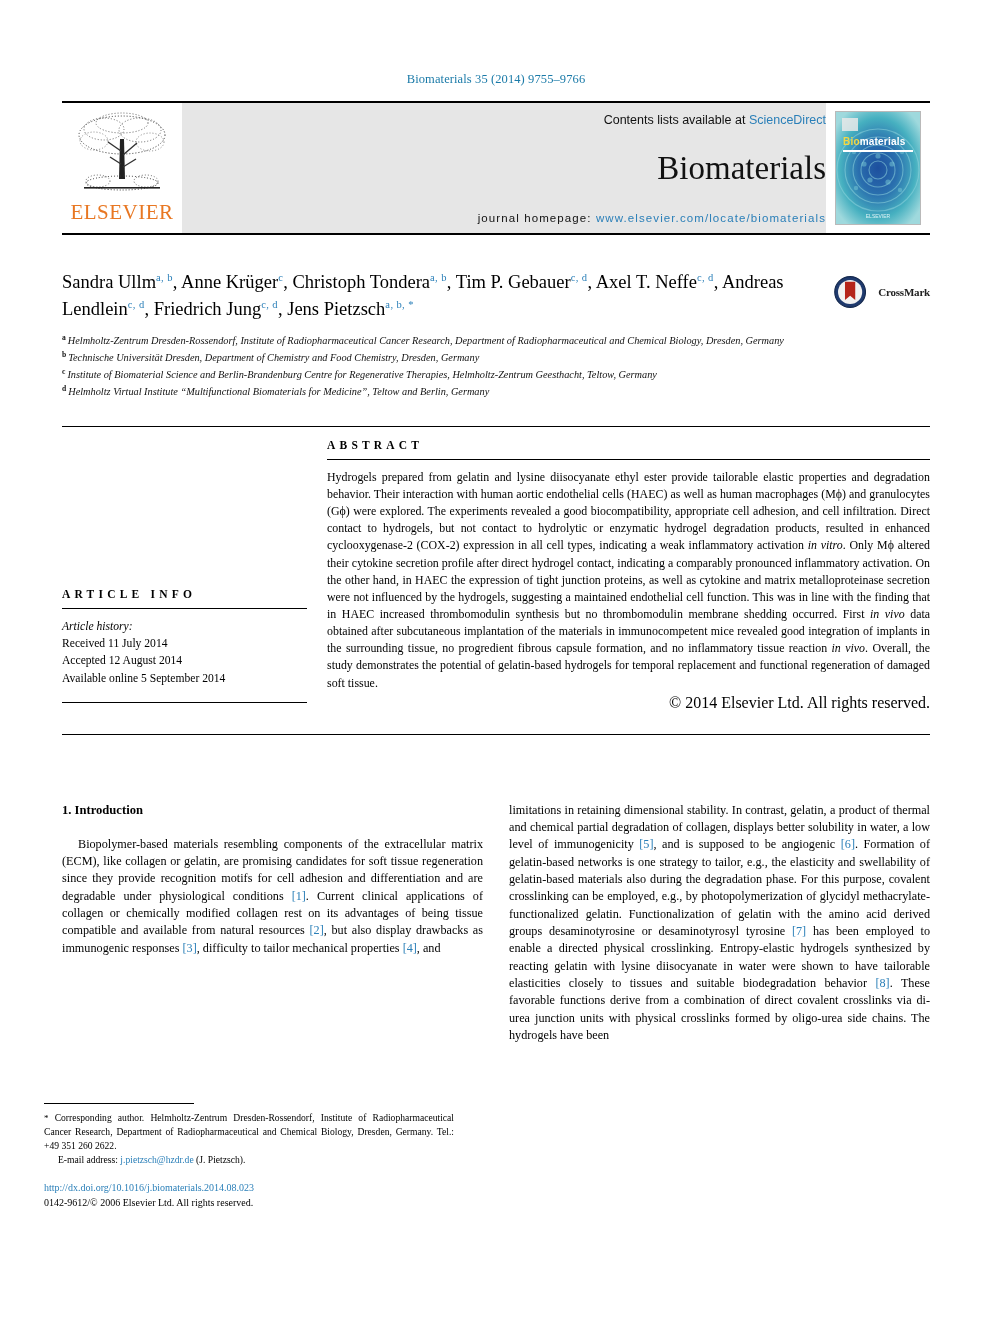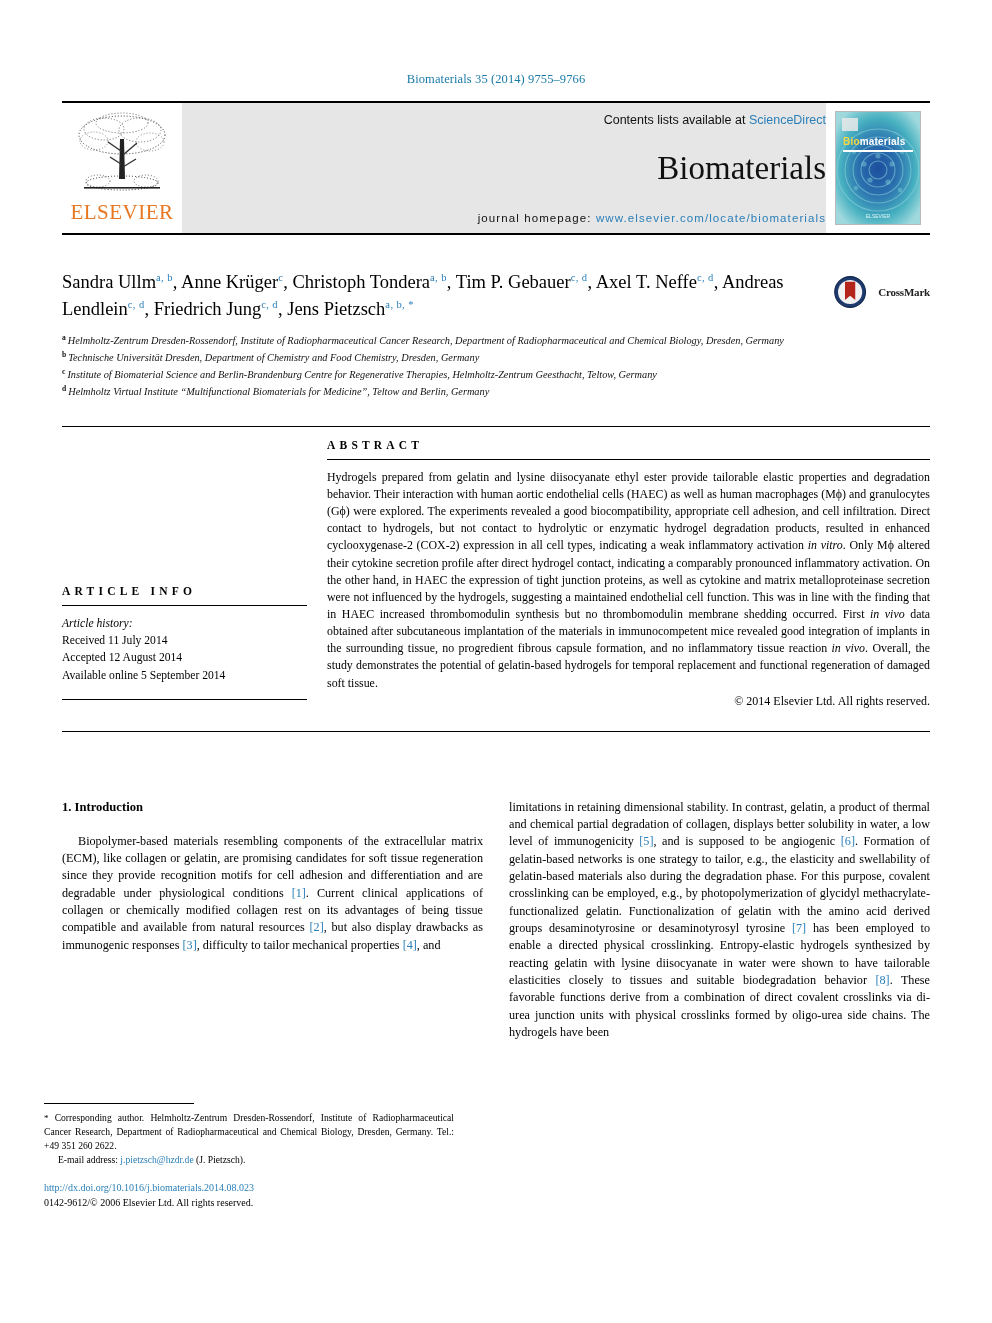--- a/index.html
+++ b/index.html
@@ -226,21 +226,21 @@
 
   .abstract-body {
     font-size: 11.9px;
     line-height: 1.44;
     text-align: justify;
     hyphens: auto;
   }
   .abstract-body em { font-style: italic; }
   .copyright-line {
     text-align: right;
-    font-size: 12px;
+    font-size: 16px;
     margin-top: 2px;
   }
 
   .rule-after-abstract {
     margin: 22px 62px 0 62px;
     border-top: 1.2px solid #000;
   }
 
   
   .body-cols {

